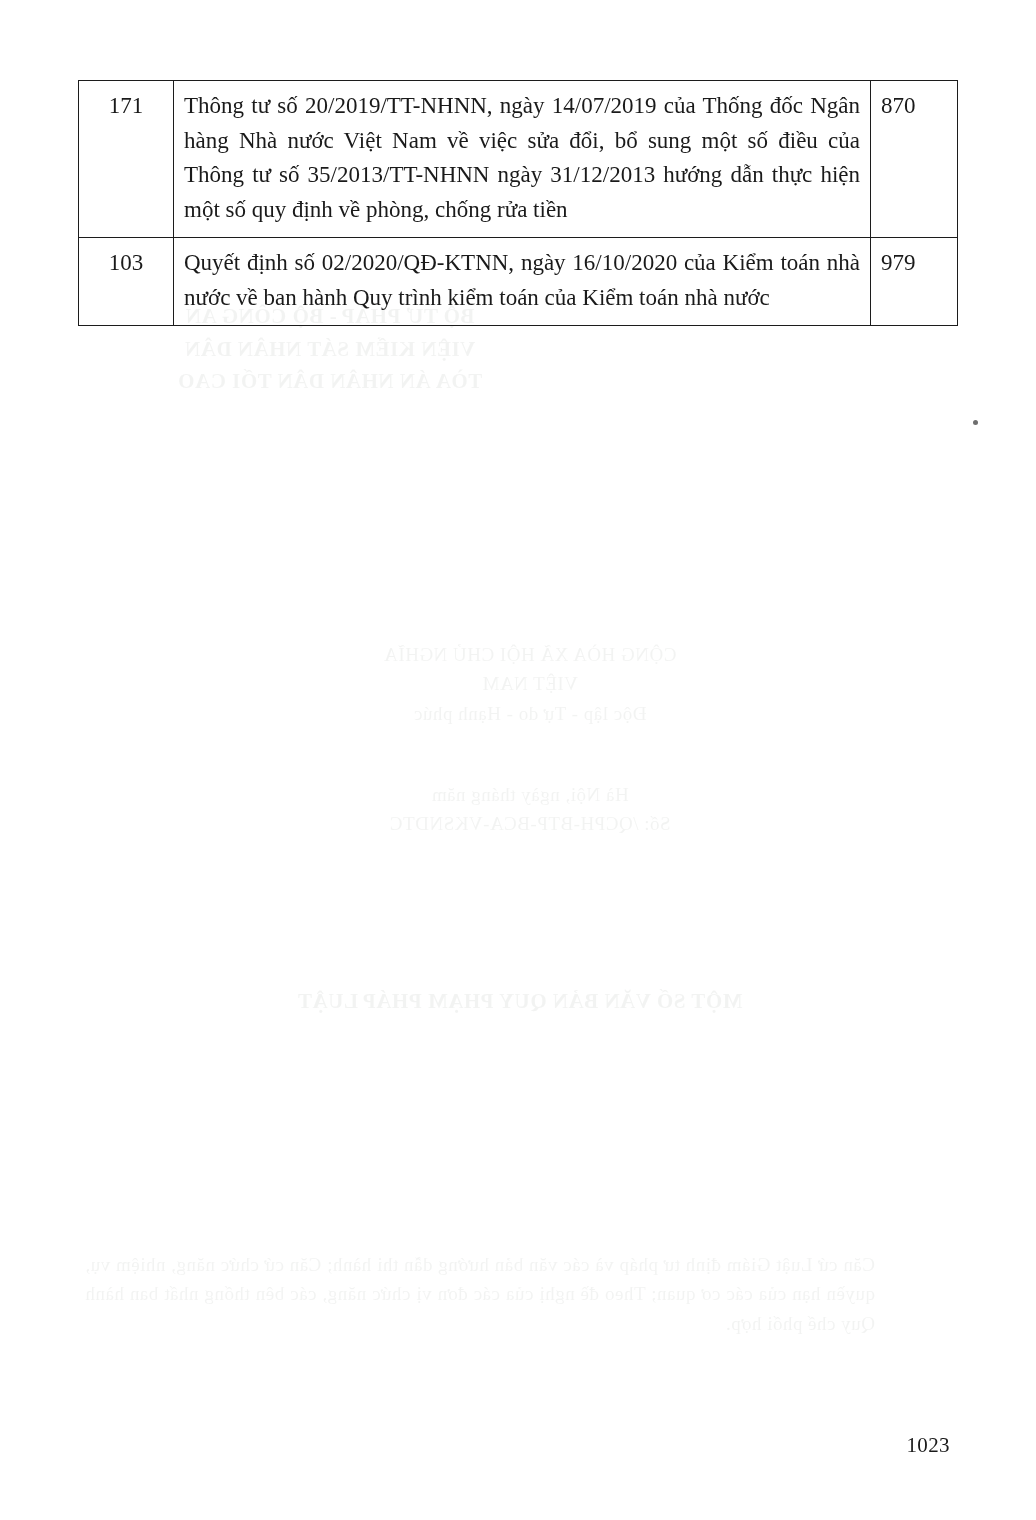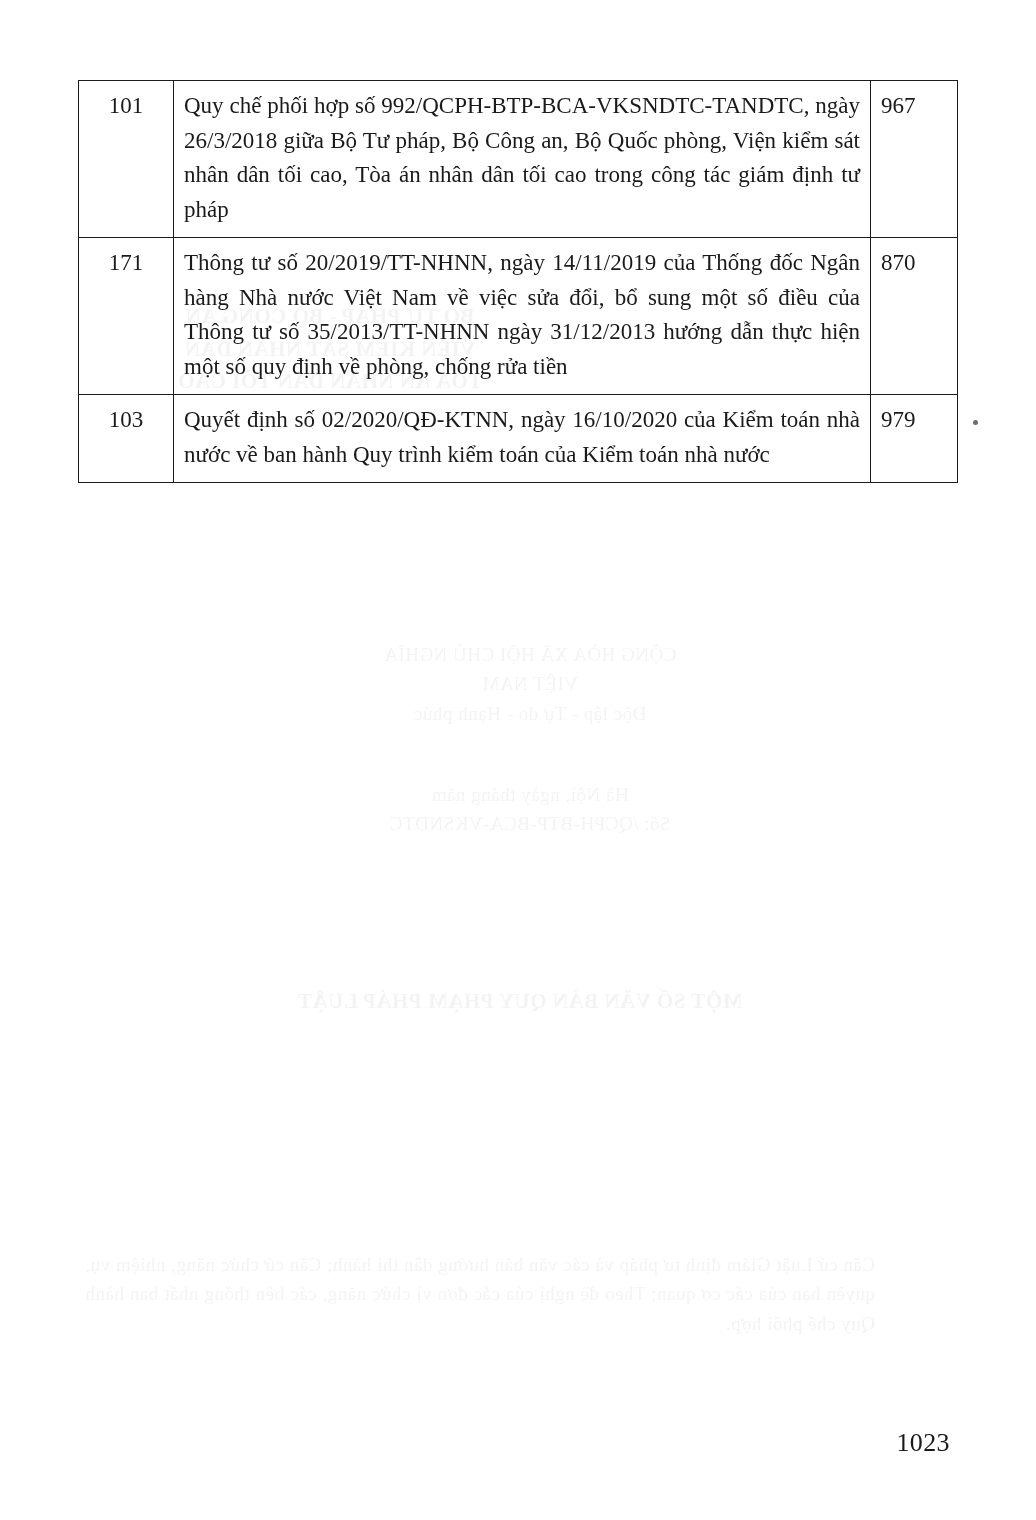--- a/index.html
+++ b/index.html
@@ -74,21 +74,21 @@
   td.col-page {
     width: 66px;
     text-align: left;
     padding-left: 12px;
   }
 
   .folio {
     position: absolute;
     right: 86px;
     bottom: 62px;
-    font-size: 26px;
+    font-size: 21px;
     letter-spacing: 0.4px;
     margin-left: 23px;
   }
 
   .edge-mark {
     position: absolute;
     top: 420px;
     right: 58px;
     width: 5px;
     height: 5px;
@@ -113,27 +113,22 @@
   <div class="bleed-block bleed-b6">Căn cứ Luật Giám định tư pháp và các văn bản hướng dẫn thi hành; Căn cứ chức năng, nhiệm vụ, quyền hạn của các cơ quan; Theo đề nghị của các đơn vị chức năng, các bên thống nhất ban hành Quy chế phối hợp.</div>
 </div>
 
 <div class="page">
 
   <div class="edge-mark"></div>
 
   <table class="reg-table">
     <tbody>
       <tr>
-        <td class="col-no">101</td>
-        <td class="col-content">Quy chế phối hợp số 992/QCPH-BTP-BCA-VKSNDTC-TANDTC, ngày 26/3/2018 giữa Bộ Tư pháp, Bộ Công an, Bộ Quốc phòng, Viện kiểm sát nhân dân tối cao, Tòa án nhân dân tối cao trong công tác giám định tư pháp</td>
-        <td class="col-page">967</td>
-      </tr>
-      <tr>
         <td class="col-no">171</td>
-        <td class="col-content">Thông tư số 20/2019/TT-NHNN, ngày 14/11/2019 của Thống đốc Ngân hàng Nhà nước Việt Nam về việc sửa đổi, bổ sung một số điều của Thông tư số 35/2013/TT-NHNN ngày 31/12/2013 hướng dẫn thực hiện một số quy định về phòng, chống rửa tiền</td>
+        <td class="col-content">Thông tư số 20/2019/TT-NHNN, ngày 14/07/2019 của Thống đốc Ngân hàng Nhà nước Việt Nam về việc sửa đổi, bổ sung một số điều của Thông tư số 35/2013/TT-NHNN ngày 31/12/2013 hướng dẫn thực hiện một số quy định về phòng, chống rửa tiền</td>
         <td class="col-page">870</td>
       </tr>
       <tr>
         <td class="col-no">103</td>
         <td class="col-content">Quyết định số 02/2020/QĐ-KTNN, ngày 16/10/2020 của Kiểm toán nhà nước về ban hành Quy trình kiểm toán của Kiểm toán nhà nước</td>
         <td class="col-page">979</td>
       </tr>
     </tbody>
   </table>
 

